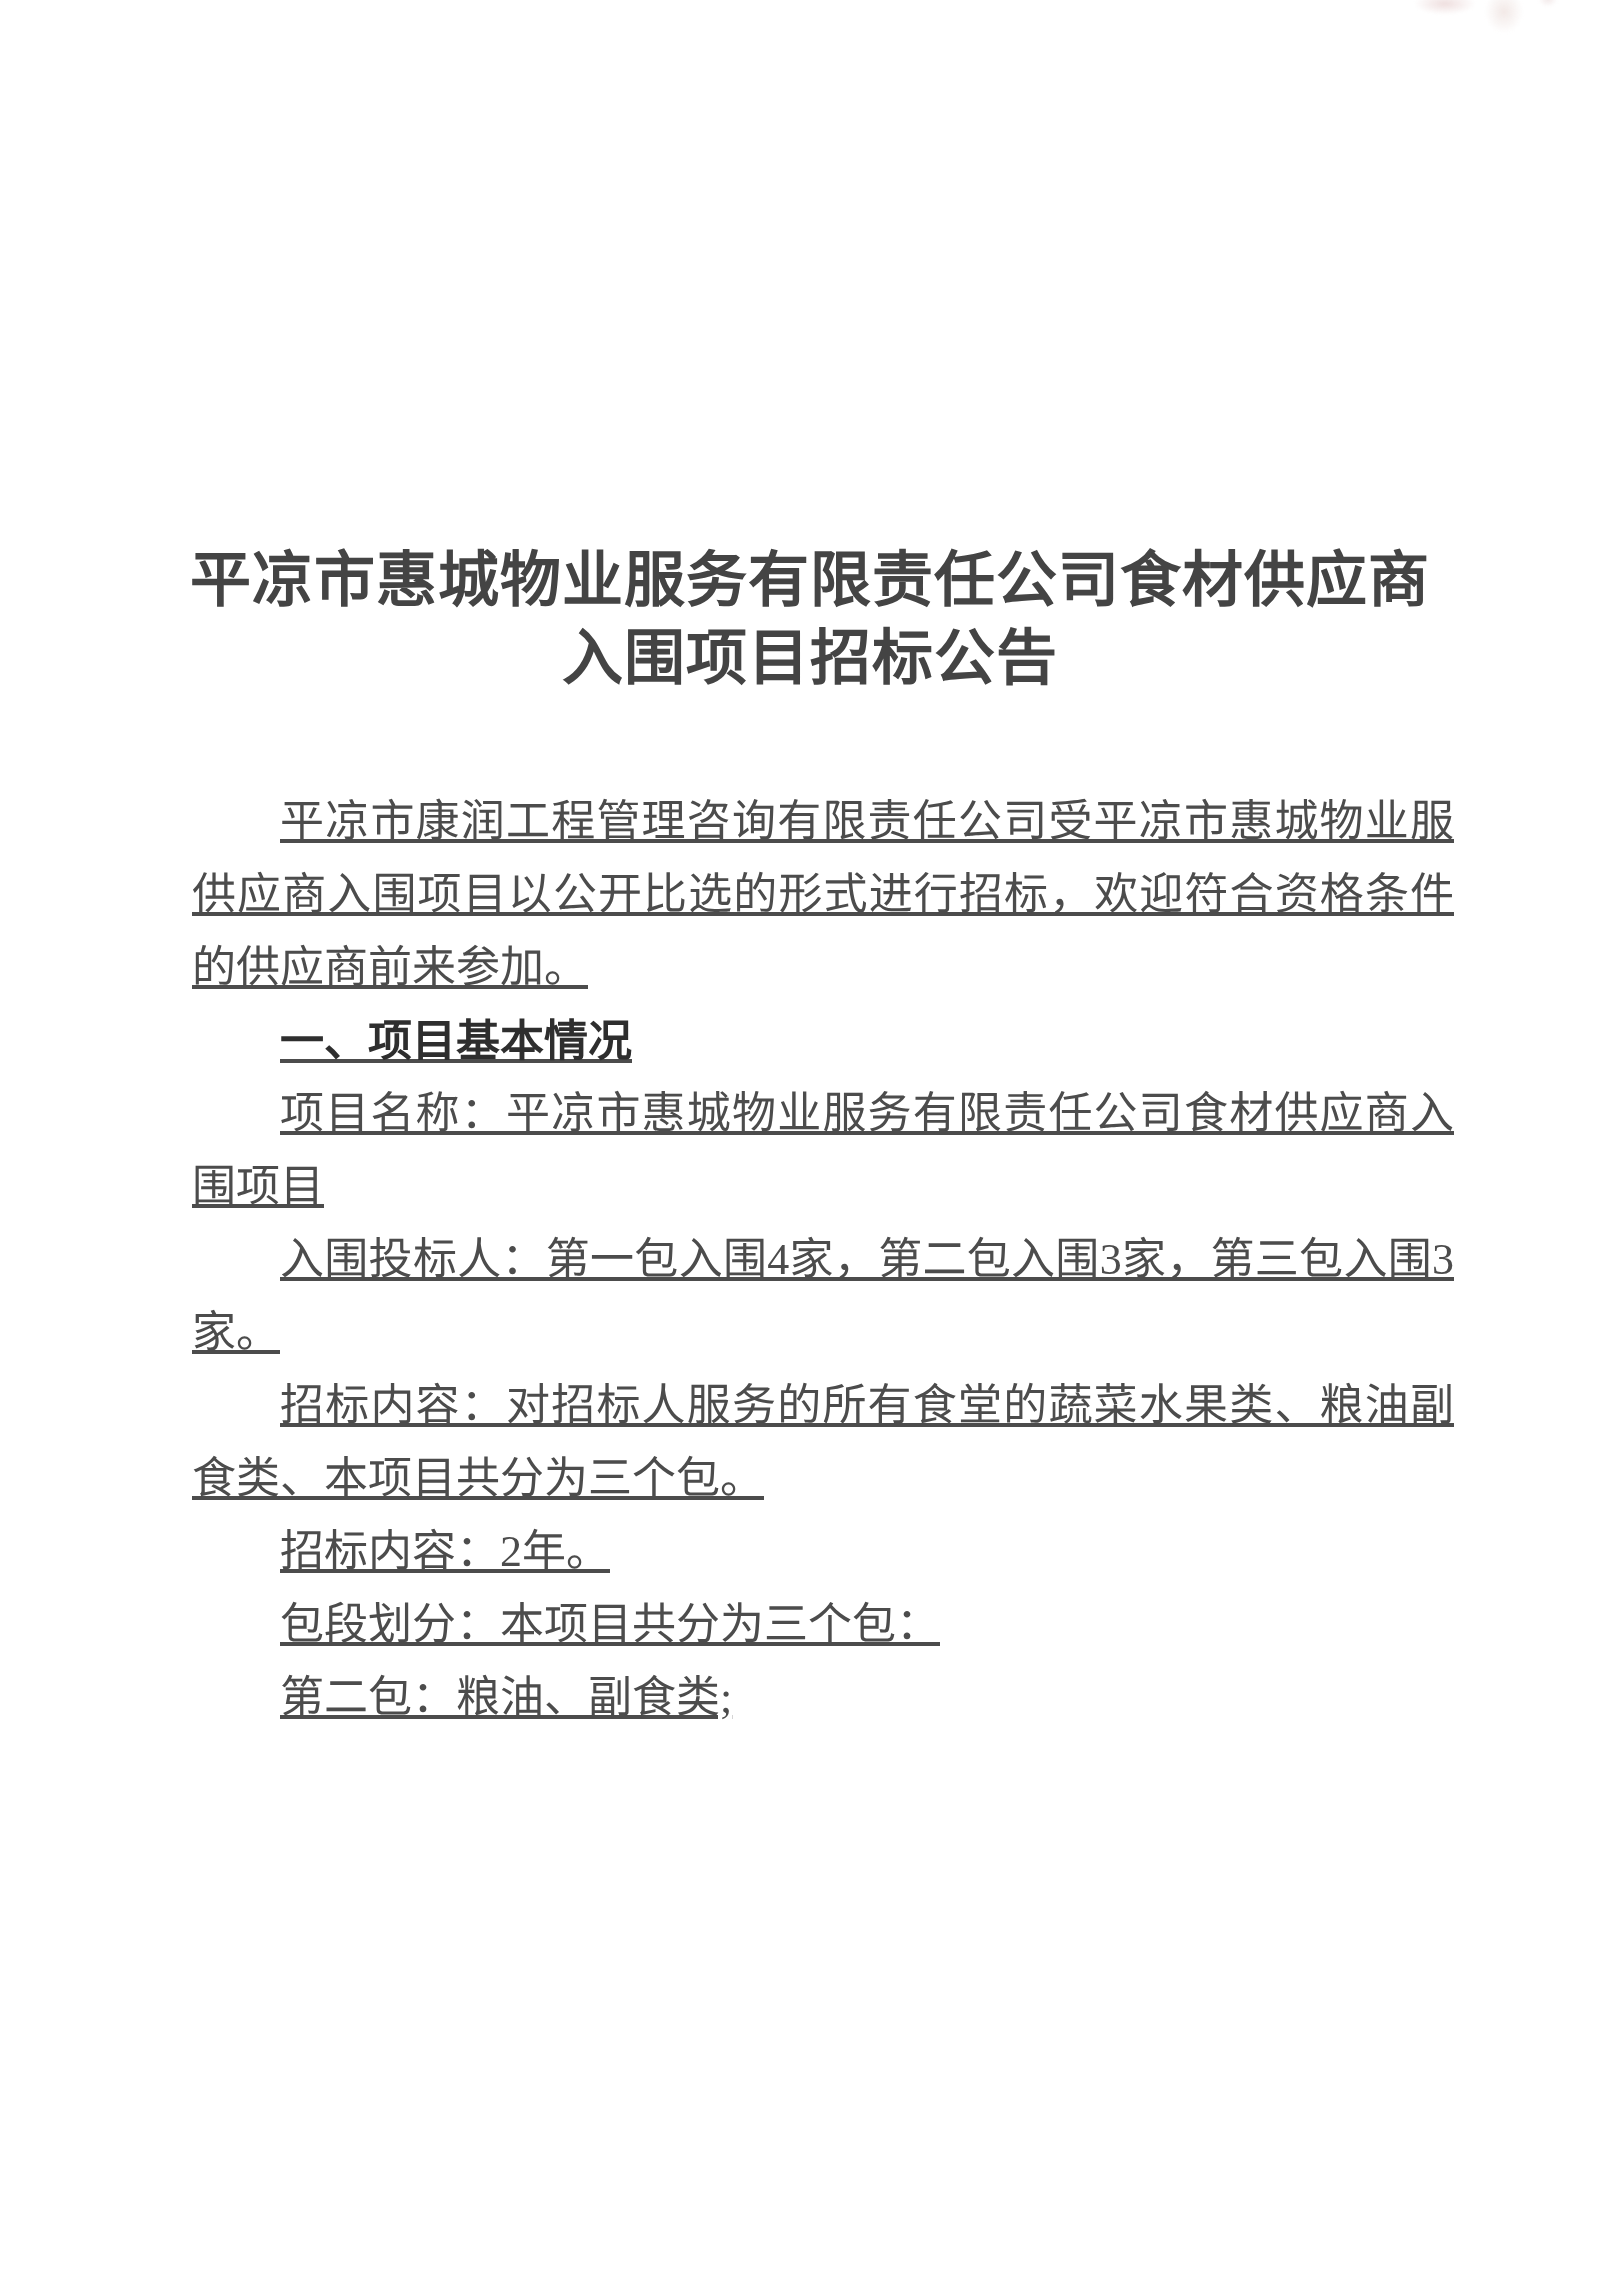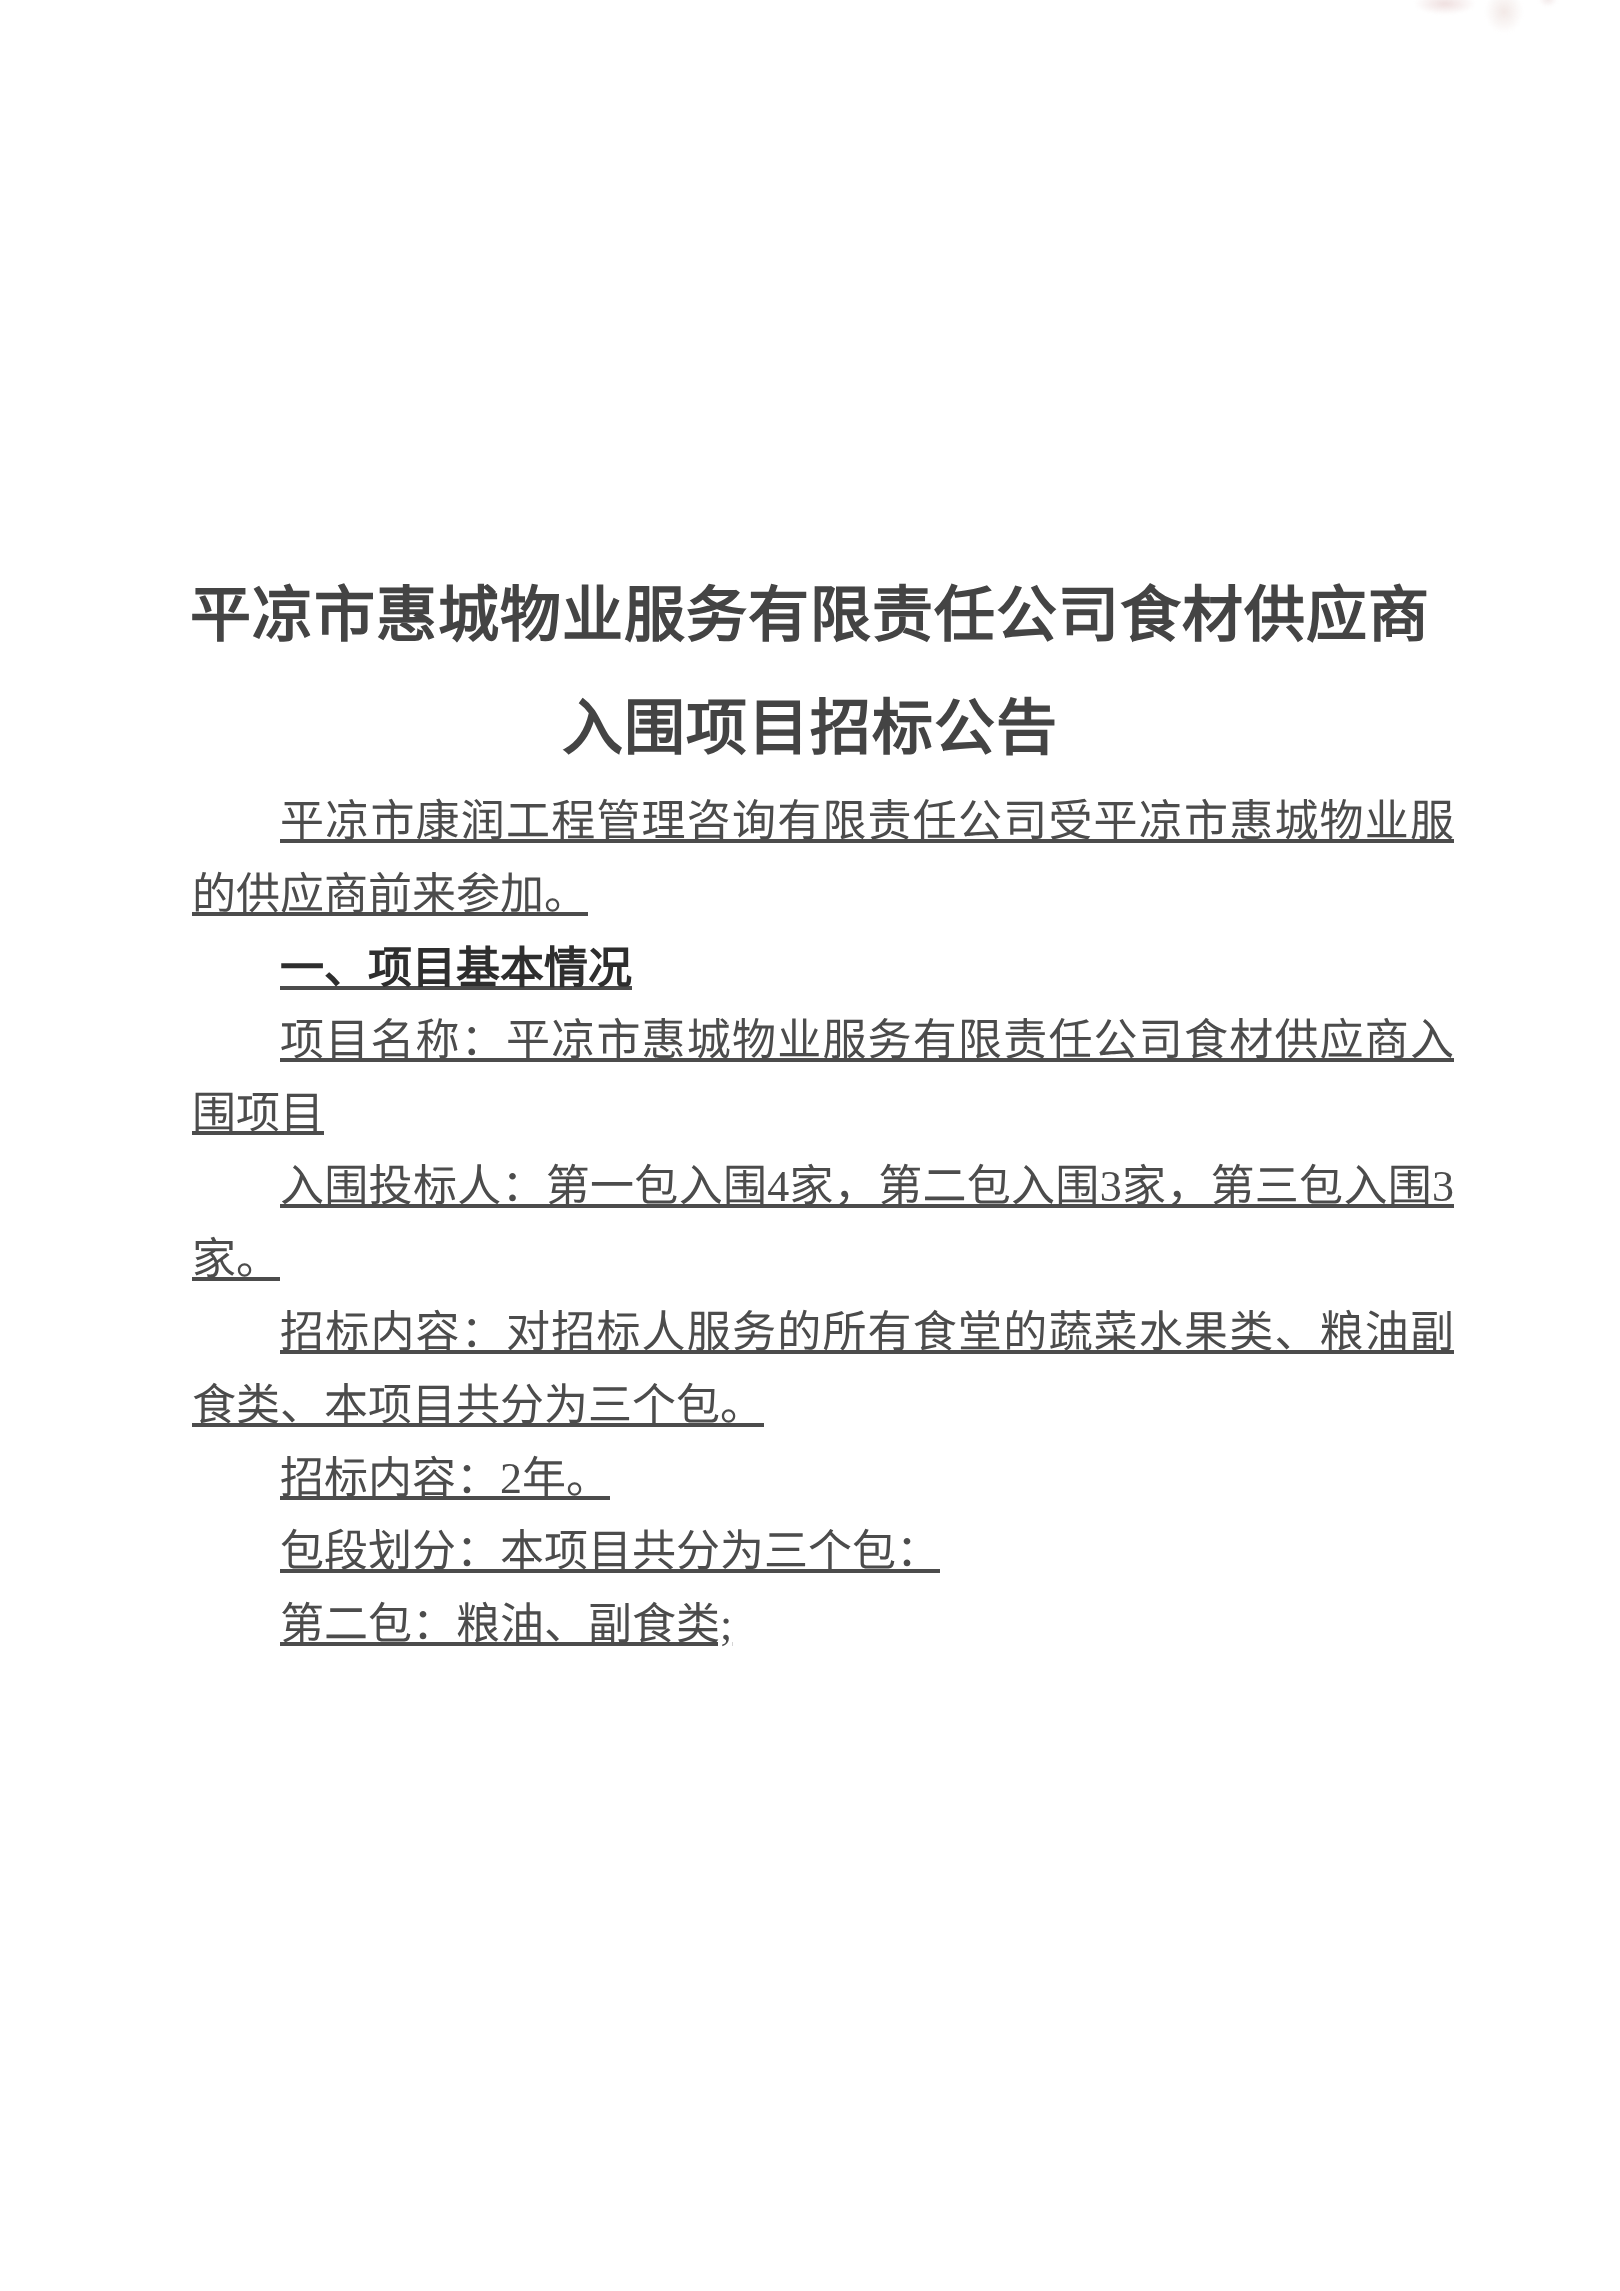--- a/index.html
+++ b/index.html
@@ -37,21 +37,20 @@
     margin: 0;
     text-align: center;
     font-size: 61px;
     line-height: 78px;
     font-weight: 700;
     letter-spacing: 1px;
     color: var(--title-text, #444444);
   }
   .doc-title .title-line {
     display: block;
-    margin-top: 35px;
   }
   .doc-body {
     position: absolute;
     left: 192px;
     top: 785px;
     width: 1262px;
     font-size: 44px;
     line-height: 73px;
     color: var(--body-text, #4c4c4c);
     text-decoration: underline;
@@ -80,20 +79,21 @@
 <div class="page">
   <div class="smudge"></div>
 
   <h1 class="doc-title">
     <span class="title-line">平凉市惠城物业服务有限责任公司食材供应商</span>
     <span class="title-line">入围项目招标公告</span>
   </h1>
 
   <div class="doc-body">
       <div class="line first">平凉市康润工程管理咨询有限责任公司受平凉市惠城物业服</div>
+      <div class="line">供应商入围项目以公开比选的形式进行招标，欢迎符合资格条件</div>
       <div class="line last">的供应商前来参加。</div>
       <div class="line heading first last">一、项目基本情况</div>
       <div class="line first">项目名称：平凉市惠城物业服务有限责任公司食材供应商入</div>
       <div class="line last">围项目</div>
       <div class="line first">入围投标人：第一包入围4家，第二包入围3家，第三包入围3</div>
       <div class="line last">家。</div>
       <div class="line first">招标内容：对招标人服务的所有食堂的蔬菜水果类、粮油副</div>
       <div class="line last">食类、本项目共分为三个包。</div>
       <div class="line first last">招标内容：2年。</div>
       <div class="line first last">包段划分：本项目共分为三个包：</div>

